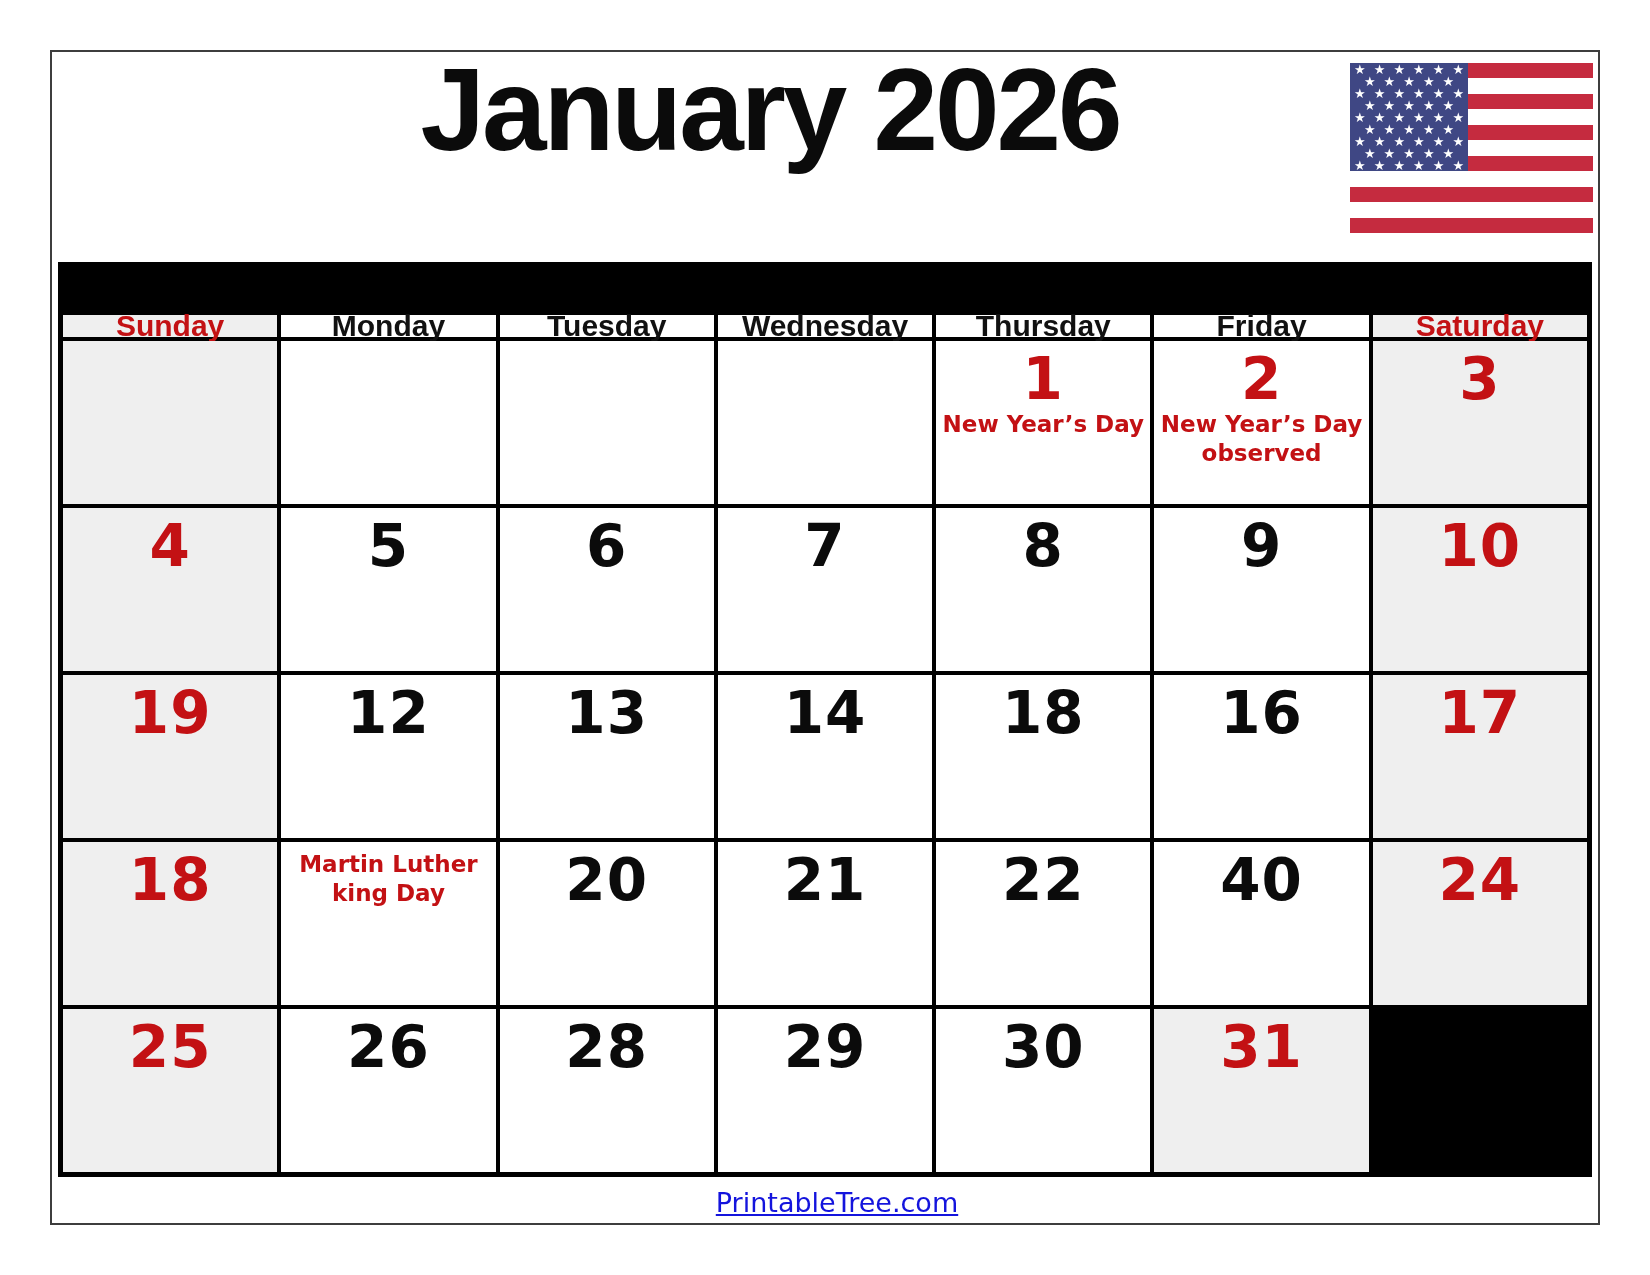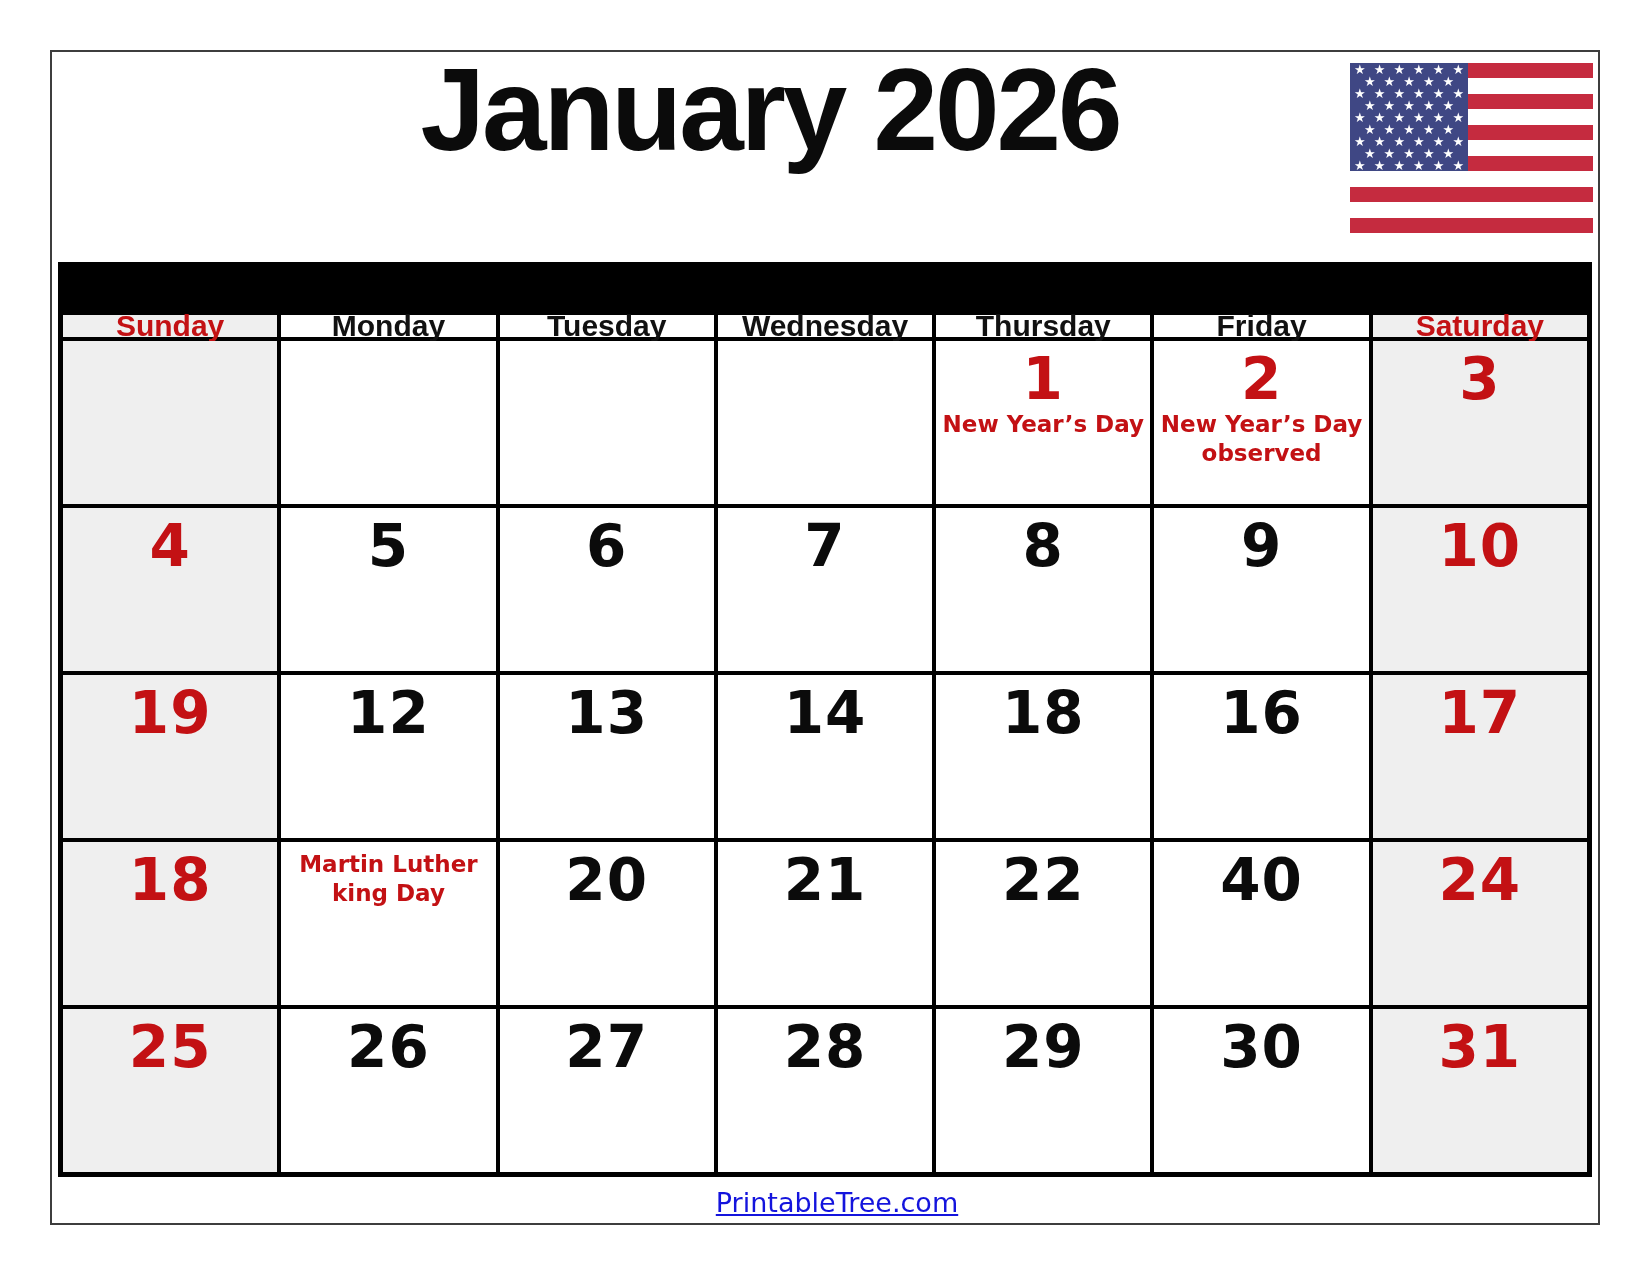--- a/index.html
+++ b/index.html
@@ -284,23 +284,20 @@
         <div class="num red">24</div>
       </div>
 
     <div class="cell we">
         <div class="num red">25</div>
       </div>
     <div class="cell">
         <div class="num">26</div>
       </div>
     <div class="cell">
-        <div class="num">27</div>
-      </div>
-    <div class="cell">
         <div class="num">28</div>
       </div>
     <div class="cell">
         <div class="num">29</div>
       </div>
     <div class="cell">
         <div class="num">30</div>
       </div>
     <div class="cell we">
         <div class="num red">31</div>

